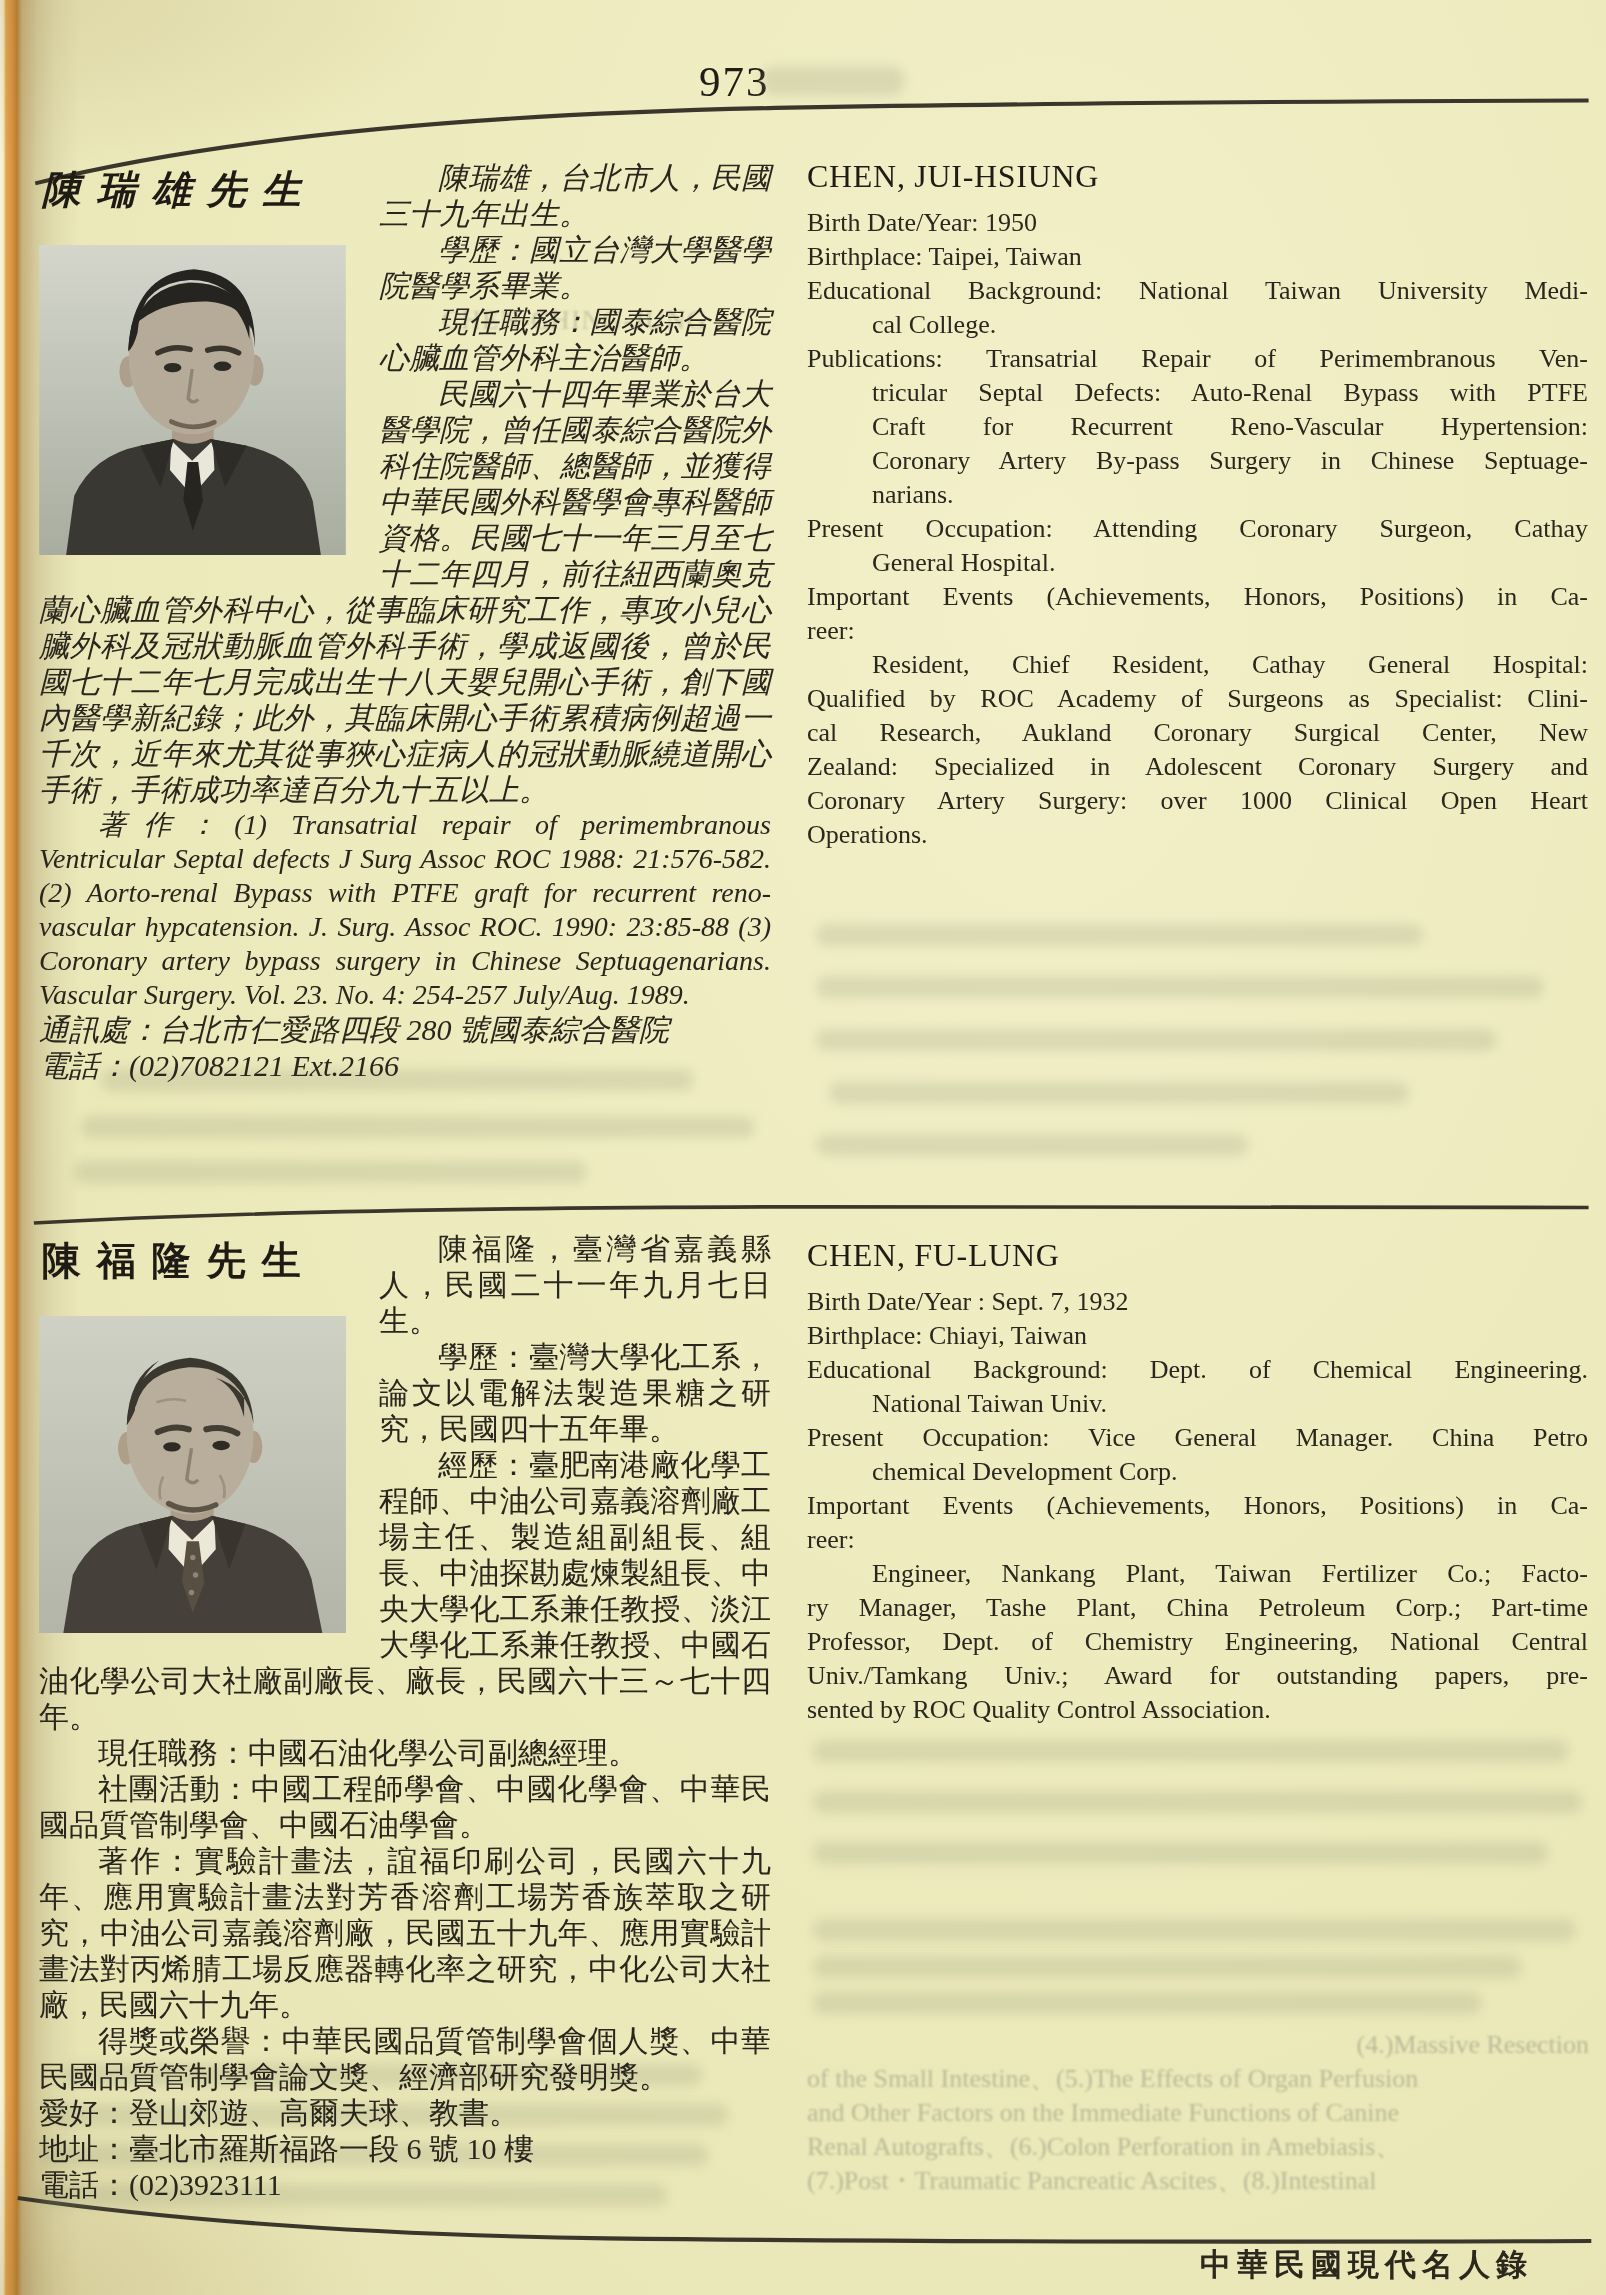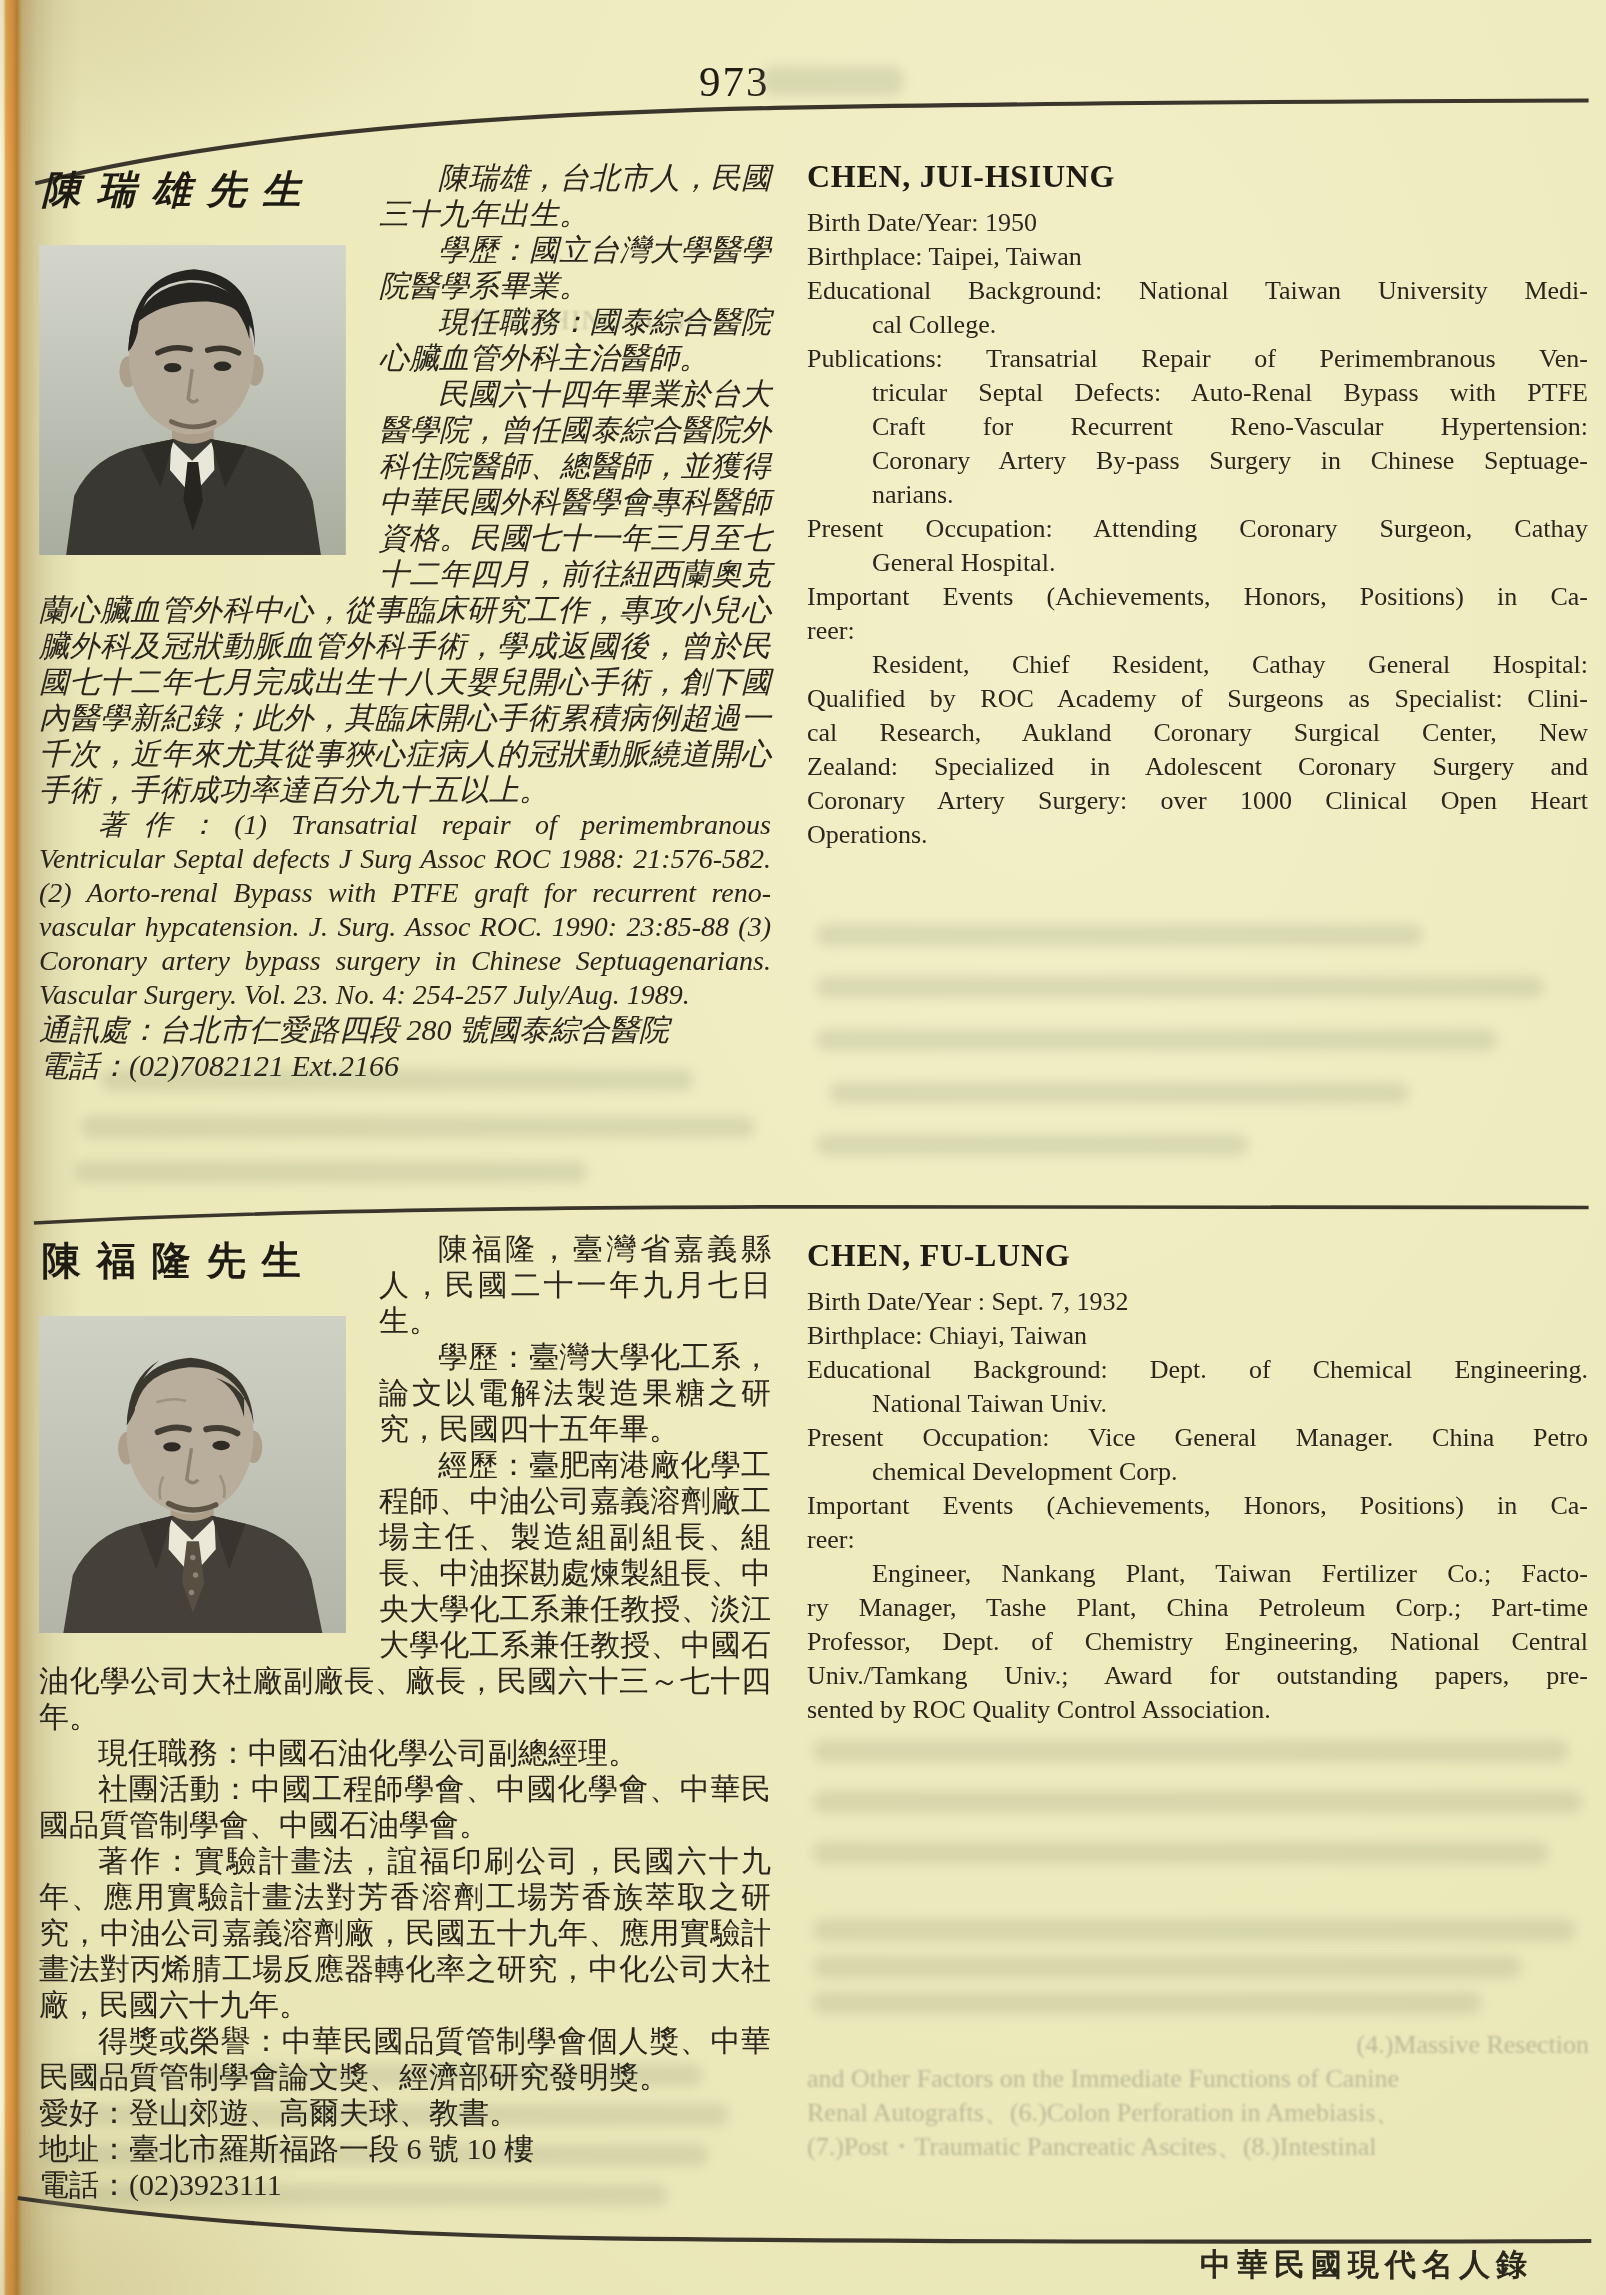--- a/index.html
+++ b/index.html
@@ -30,21 +30,21 @@
   .pbox{float:left;width:321px;margin:2.7px 19px 9.4px 0;}
   .cname{font-size:39px;font-weight:bold;letter-spacing:16px;white-space:nowrap;
     margin:0 0 28px 2.7px;color:#1d1b14;}
   .photo svg{display:block;}
 
   .cn p{margin:0;font-size:30px;line-height:36px;text-align:justify;text-justify:inter-character;color:#29261d;}
   .cn p.ind{text-indent:59px;}
   .cn p.pub{font-size:28px;line-height:34px;}
   .cn p.plain{text-indent:0;}
 
-  .en .ename{font-size:32px;font-weight:bold;letter-spacing:0.7px;margin:0 0 10.8px 0;color:#1f1c15;}
+  .en .ename{font-size:32px;font-weight:normal;letter-spacing:0.7px;margin:0 0 10.8px 0;color:#1f1c15;}
   .en .l{font-size:26px;line-height:34px;color:#2a271e;}
   .en .j{text-align:justify;text-align-last:justify;}
   .en .i{padding-left:65px;}
 
   .footer{position:absolute;left:1200px;top:2244px;font-size:31px;font-weight:600;letter-spacing:6px;color:#2b281e;}
 
   
   .stripe{position:absolute;height:21.6px;background:rgba(158,164,130,.28);filter:blur(5.4px);border-radius:12px;}
   .bleed{position:absolute;color:#8f957a;opacity:.55;filter:blur(0.9px);}
   #bleed-pub{left:807px;top:2028px;width:782px;font-size:26px;line-height:34px;}
@@ -84,20 +84,21 @@
   <div class="stripe" style="left:813px;top:1992px;width:668px"></div>
   <div class="stripe" style="left:61px;top:2064px;width:641px"></div>
   <div class="stripe" style="left:47px;top:2104px;width:681px"></div>
   <div class="stripe" style="left:40px;top:2144px;width:668px"></div>
   <div class="stripe" style="left:40px;top:2184px;width:627px"></div>
 
   <div class="bleed" id="bleed-name">CHEN-CHING-JUNG</div>
 
   <div class="bleed" id="bleed-pub">
     <div class="r">(4.)Massive Resection</div>
+    <div>of the Small Intestine、(5.)The Effects of Organ Perfusion</div>
     <div>and Other Factors on the Immediate Functions of Canine</div>
     <div>Renal Autografts、(6.)Colon Perforation in Amebiasis、</div>
     <div>(7.)Post・Traumatic Pancreatic Ascites、(8.)Intestinal</div>
   </div>
 
   <div class="col cn" id="e1cn">
     <div class="pbox">
       <div class="cname">陳瑞雄先生</div>
       <div class="photo">
         <svg width="307" height="310" viewBox="0 0 455 460">

